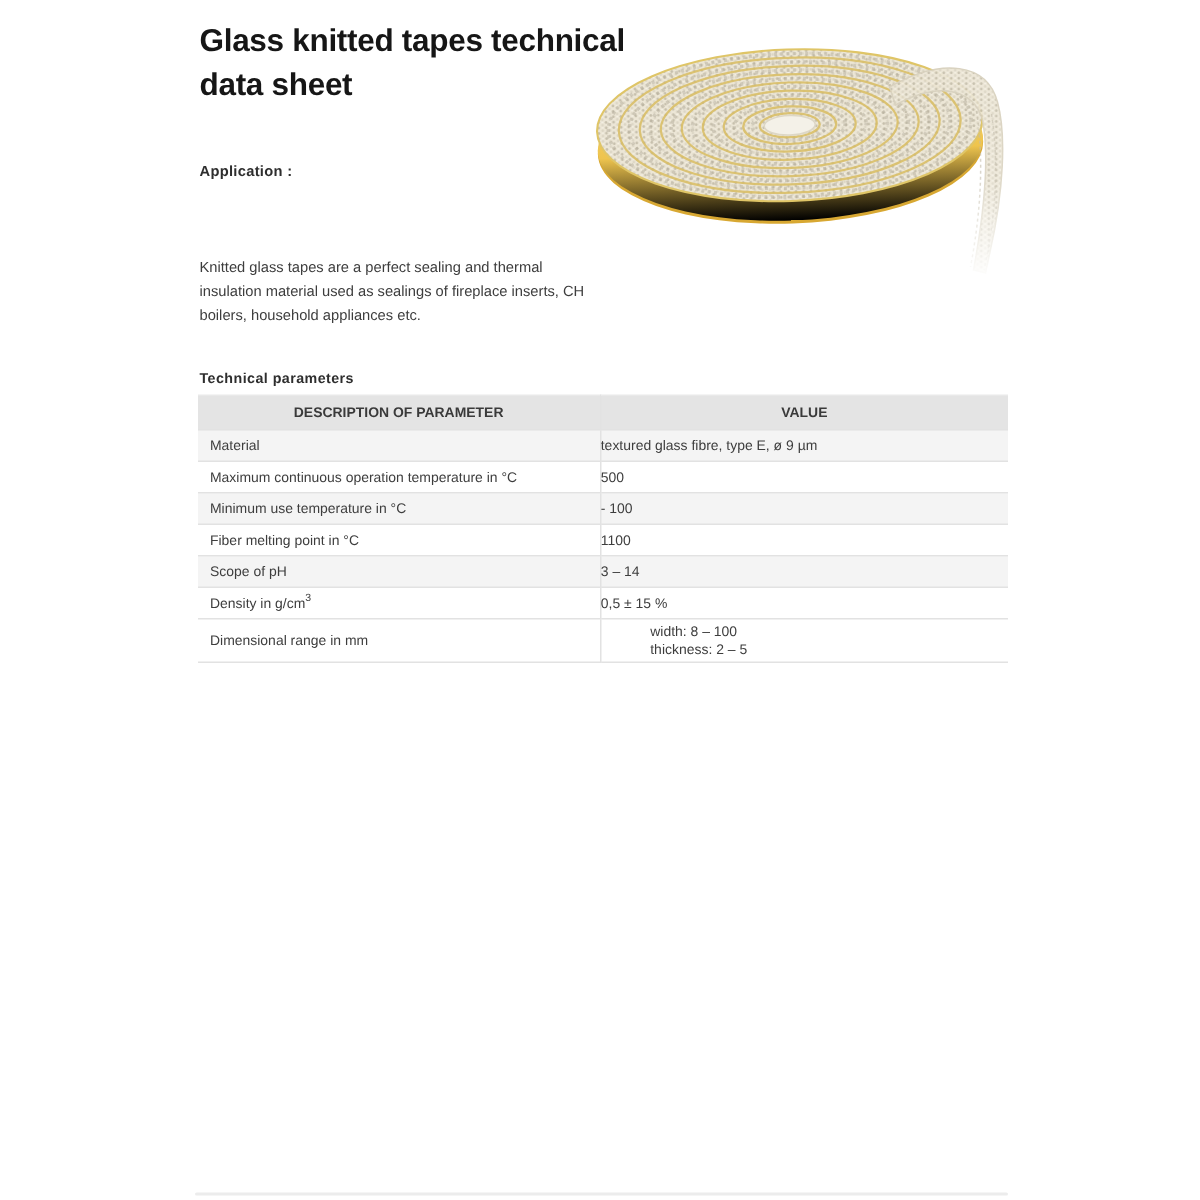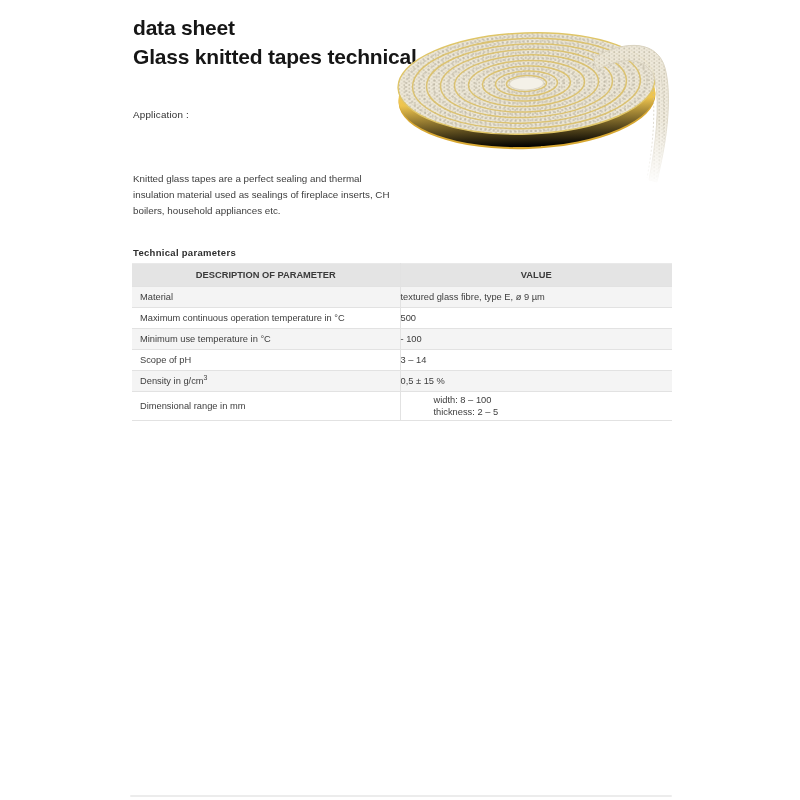--- a/index.html
+++ b/index.html
@@ -11,21 +11,21 @@
   .page{position:absolute;inset:0;background:#fff;}
 
   .title{
     position:absolute;left:133px;top:0px;width:360px;
     font-size:21px;font-weight:bold;color:#161616;line-height:28.5px;letter-spacing:-0.2px;
   }
   .title span{display:block;}
 
   .app-heading{
     position:absolute;left:133px;top:109px;
-    font-size:9.8px;font-weight:normal;color:#2e2e2e;letter-spacing:0.2px;
+    font-size:9.8px;font-weight:bold;color:#2e2e2e;letter-spacing:0.2px;
   }
   .app-body{
     position:absolute;left:133px;top:131px;width:260px;
     font-size:9.8px;line-height:15.8px;color:#3d3d3d;margin-top:40px;
   }
 
   .product-figure{position:absolute;left:388px;top:26px;width:292px;height:170px;}
 
   .tech-caption{
     position:absolute;left:133px;top:247px;
@@ -59,22 +59,22 @@
     position:absolute;left:130px;top:795px;width:542px;height:2px;
     background:#ececec;border-radius:1px;
   }
 </style>
 </head>
 <body style="--header-bg: #e4e4e4; --stripe: #f4f4f4; --rule: #e2e2e2;">
 
 <div class="page">
 
   <h1 class="title">
+    <span>Glass knitted tapes technical</span>
     <span>data sheet</span>
-    <span>Glass knitted tapes technical</span>
   </h1>
 
   <div class="product-figure">
     <svg width="292" height="170" viewBox="0 0 292 170">
       <defs>
         <pattern id="knit" width="5" height="3.6" patternUnits="userSpaceOnUse">
           <rect width="5" height="3.6" fill="#ece6d6"></rect>
           <circle cx="1.2" cy="0.9" r="0.9" fill="#c6bfac"></circle>
           <circle cx="3.8" cy="2.7" r="0.9" fill="#dcd6c5"></circle>
           <circle cx="3.8" cy="0.9" r="0.5" fill="#f7f4ea"></circle>
@@ -162,20 +162,24 @@
         </tr>
         <tr>
           <td class="desc">Maximum continuous operation temperature in °C</td>
           <td class="val">500</td>
         </tr>
         <tr>
           <td class="desc">Minimum use temperature in °C</td>
           <td class="val">- 100</td>
         </tr>
         <tr>
+          <td class="desc">Fiber melting point in °C</td>
+          <td class="val">1100</td>
+        </tr>
+        <tr>
           <td class="desc">Scope of pH</td>
           <td class="val">3 – 14</td>
         </tr>
         <tr>
           <td class="desc">Density in g/cm<sup>3</sup></td>
           <td class="val">0,5 ± 15 %</td>
         </tr>
         <tr>
           <td class="desc">Dimensional range in mm</td>
           <td class="val">

